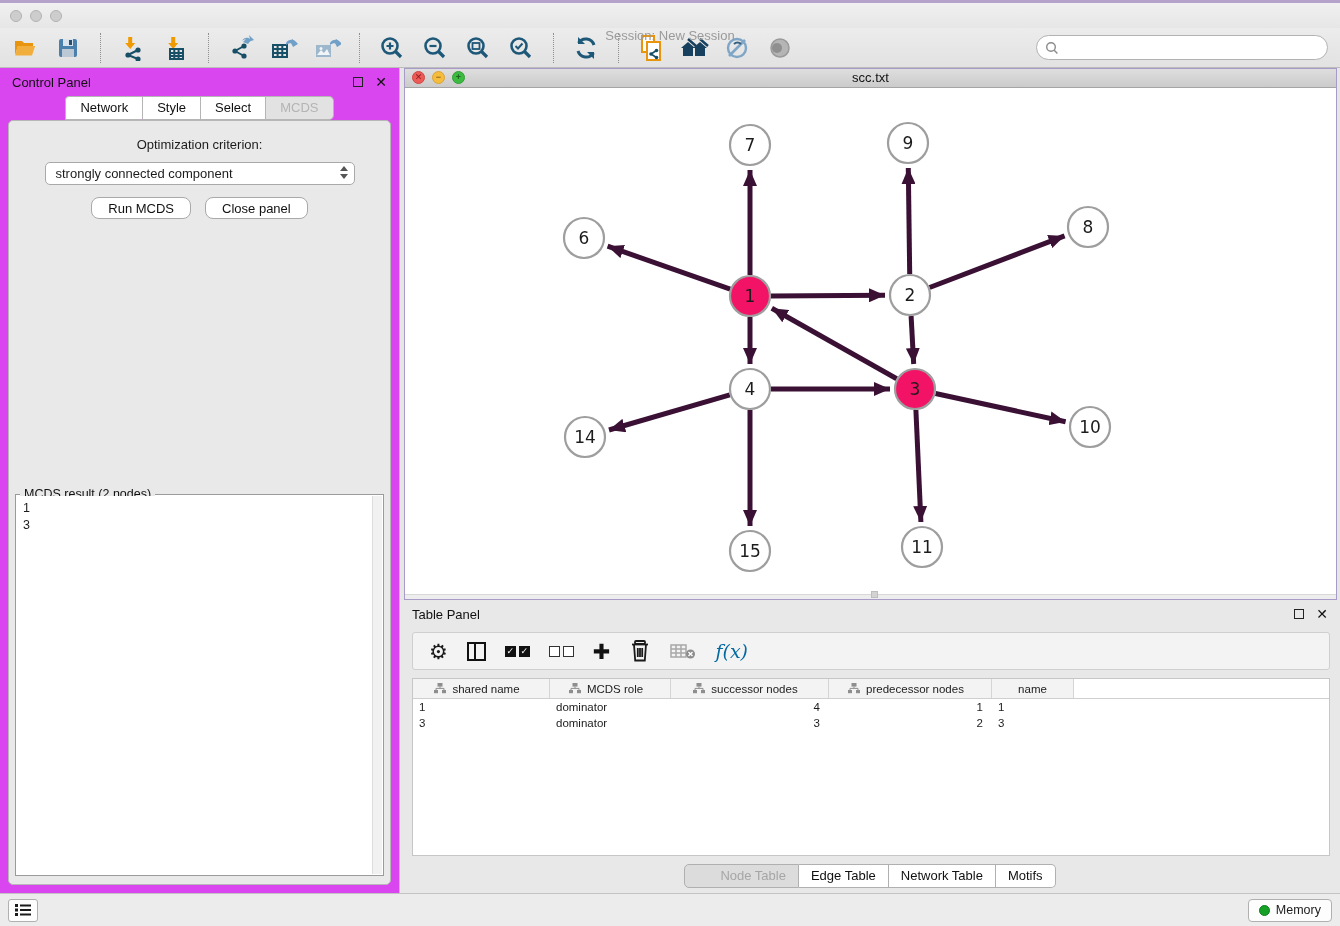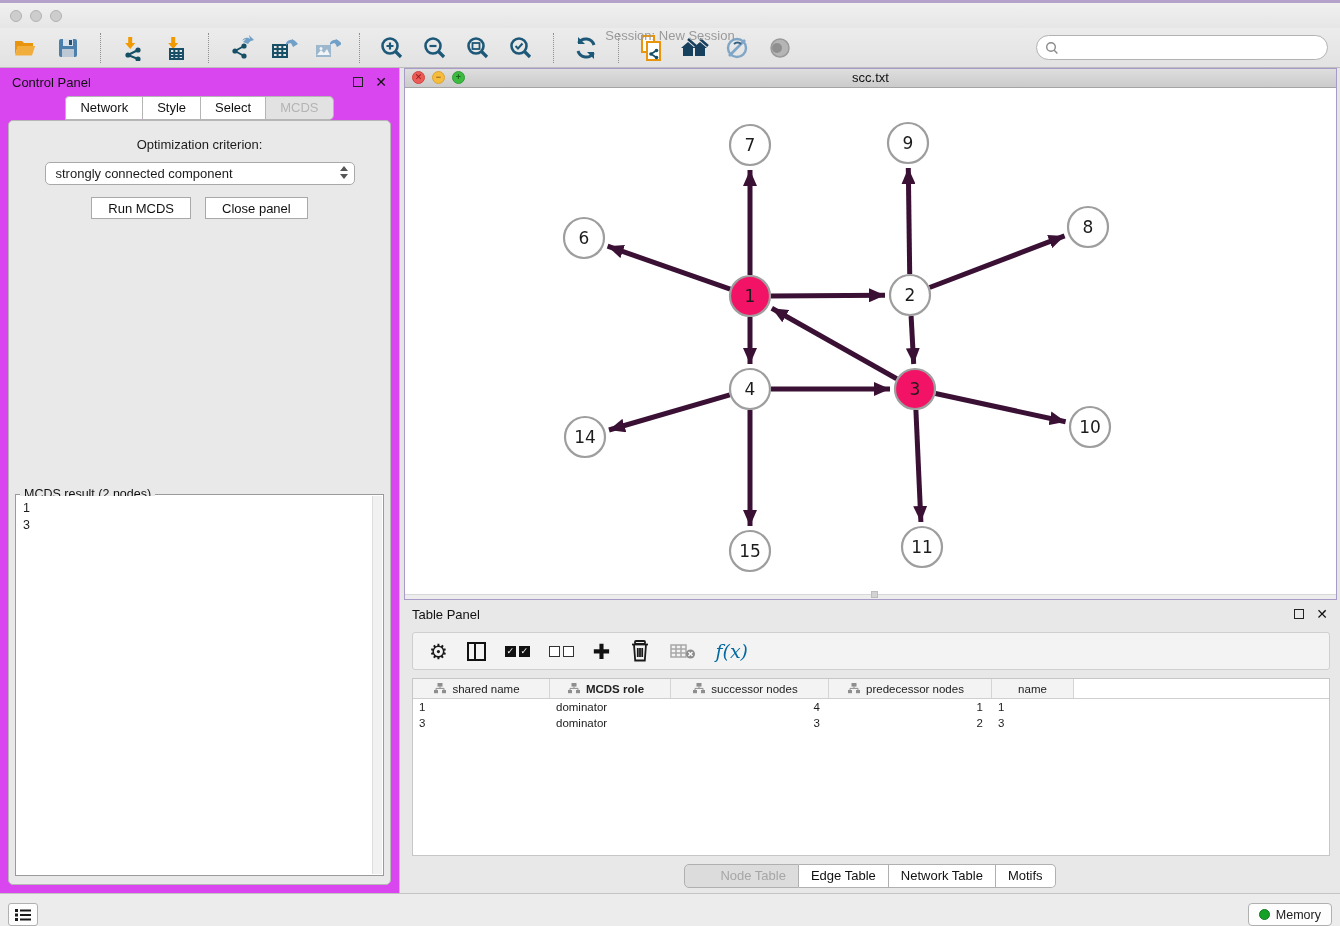--- a/index.html
+++ b/index.html
@@ -34,21 +34,21 @@
   .cp-tab:first-child { border-left:1px solid #b5b5b5; border-top-left-radius:4px; }
   .cp-tab.active { background:#e2e2e2; color:#b4b4b4; border-top-right-radius:5px; border-bottom-right-radius:5px; }
 
   .cp-content { margin:0 8px 8px 8px; flex:1; background:#e9e9e9; border:1px solid #b7b7b7; border-radius:5px; padding-top:16px; display:flex; flex-direction:column; }
   .opt-label { text-align:center; font-size:13px; margin-bottom:10px; }
   .dropdown { margin:0 auto; width:310px; height:23px; background:#fff; border:1px solid #a9a9a9; border-radius:5px; display:flex; align-items:center; font-size:13px; padding-left:10px; position:relative; }
   .dd-stepper { position:absolute; right:6px; top:3px; display:flex; flex-direction:column; gap:3px; }
   .dd-up { width:0; height:0; border-left:4px solid transparent; border-right:4px solid transparent; border-bottom:5px solid #555; }
   .dd-down { width:0; height:0; border-left:4px solid transparent; border-right:4px solid transparent; border-top:5px solid #555; }
   .cp-buttons { display:flex; justify-content:center; gap:14px; margin-top:12px; }
-  .btn { background:#fff; border:1px solid #a9a9a9; border-radius:0; height:22px; font-size:13px; padding:0 16px; font-family:inherit; color:#111; display:flex; align-items:center; }
+  .btn { background:#fff; border:1px solid #a9a9a9; border-radius:8px; height:22px; font-size:13px; padding:0 16px; font-family:inherit; color:#111; display:flex; align-items:center; }
 
   .mcds-fieldset { margin:auto 6px 8px 6px; border:1px solid #9a9a9a; height:382px; position:relative; background:#fff; }
   .mcds-legend { position:absolute; top:-8px; left:4px; background:#e9e9e9; font-size:12.5px; padding:0 4px; color:#111; }
   .mcds-text { position:absolute; inset:1px 11px 1px 1px; background:#fff; font-size:12.5px; line-height:17px; padding:4px 6px; white-space:pre; overflow:hidden; }
   .mcds-scroll { position:absolute; top:1px; bottom:1px; right:1px; width:10px; background:#f1f1f1; border-left:1px solid #ddd; }
 
   
   .right-col { flex:1; display:flex; flex-direction:column; }
   .net-window { margin:0 3px 0 4px; border:1px solid #a89bc7; background:#fff; height:532px; display:flex; flex-direction:column; position:relative; }
   .net-titlebar { height:22px; background:linear-gradient(#dedede,#cbcbcb); border-bottom:1px solid #a5a5a5; display:flex; align-items:center; position:relative; }
@@ -84,21 +84,21 @@
   .trow { display:flex; height:16px; align-items:center; }
   .td { white-space:nowrap; overflow:hidden; }
 
   .tp-tabs { display:flex; justify-content:center; margin-top:8px; }
   .ftab { font-size:13px; padding:3px 12px 4px 12px; background:#fff; border:1px solid #b0b0b0; border-left:none; color:#111; }
   .ftab:first-child { border-left:1px solid #b0b0b0; border-top-left-radius:5px; border-bottom-left-radius:5px; }
   .ftab:last-child { border-top-right-radius:5px; border-bottom-right-radius:5px; }
   .ftab.active { background:#dcdcdc; color:#a6a6a6;padding-left:35px; }
 
   
-  .statusbar { height:33px; background:#ececec; border-top:1px solid #c3c3c3; display:flex; align-items:flex-end; padding:0 8px; }
+  .statusbar { height:33px; background:#ececec; border-top:1px solid #c3c3c3; display:flex; align-items:center; padding:0 8px; }
   .list-btn { width:30px; height:23px; background:#fdfdfd; border:1px solid #b0b0b0; border-radius:3px; display:flex; align-items:center; justify-content:center; }
   .memory-btn { margin-left:auto; height:23px; background:#fdfdfd; border:1px solid #b0b0b0; border-radius:4px; display:flex; align-items:center; gap:6px; padding:0 10px; font-size:12.5px; }
   .mem-dot { width:11px; height:11px; border-radius:50%; background:#15a125; border:1px solid #0d7d1b; }
 
   svg text { font-family:"DejaVu Sans","Liberation Sans",sans-serif; }
 </style>
 </head>
 <body>
 
 <div class="app-top-border"></div>
@@ -431,21 +431,21 @@
               <span class="tree-icon">
                 <svg width="12" height="11" viewBox="0 0 12 11">
                   <rect x="3.5" y="0" width="5" height="3.6" fill="#8e8e8e"></rect>
                   <path d="M6 3.6V5.4M2 5.4h8M2 5.4V7M10 5.4V7" stroke="#8e8e8e" fill="none"></path>
                   <rect x="0" y="7" width="4" height="3.2" fill="#8e8e8e"></rect>
                   <rect x="8" y="7" width="4" height="3.2" fill="#8e8e8e"></rect>
                 </svg>
               </span>
               <span class="th-label">shared name</span>
             </div>
-            <div class="th" style="width: 121px; font-weight: bold;">
+            <div class="th" style="width: 121px;">
               <span class="tree-icon">
                 <svg width="12" height="11" viewBox="0 0 12 11">
                   <rect x="3.5" y="0" width="5" height="3.6" fill="#8e8e8e"></rect>
                   <path d="M6 3.6V5.4M2 5.4h8M2 5.4V7M10 5.4V7" stroke="#8e8e8e" fill="none"></path>
                   <rect x="0" y="7" width="4" height="3.2" fill="#8e8e8e"></rect>
                   <rect x="8" y="7" width="4" height="3.2" fill="#8e8e8e"></rect>
                 </svg>
               </span>
               <span class="th-label">MCDS role</span>
             </div>

